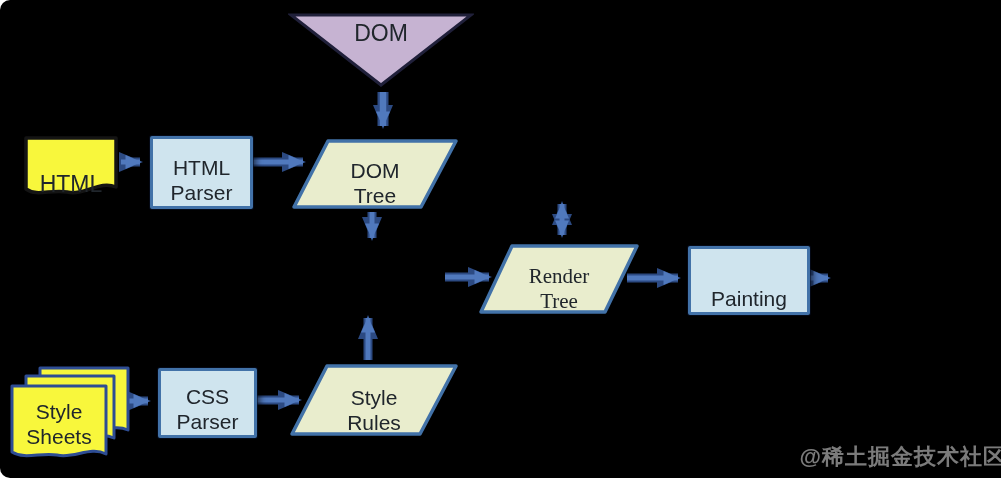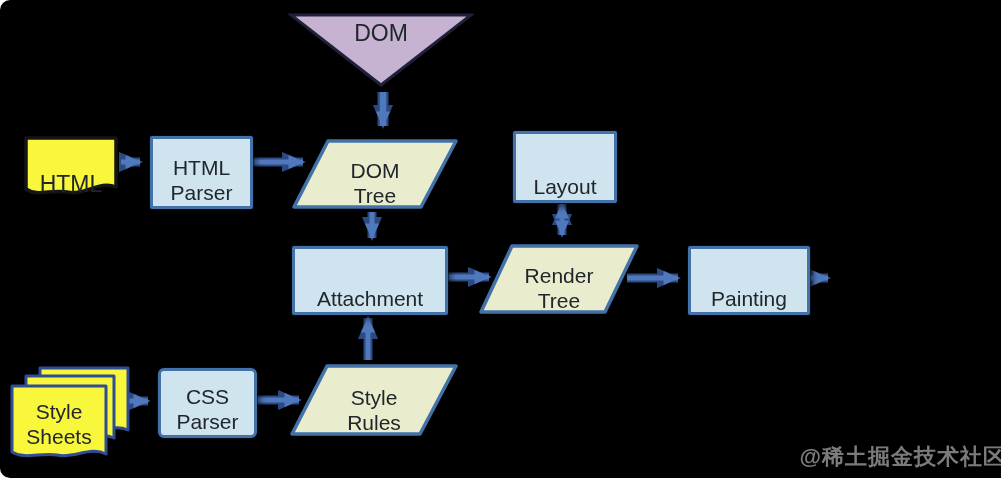--- a/index.html
+++ b/index.html
@@ -33,27 +33,27 @@
     box-shadow:0 0 0 1px rgba(8,16,40,.55), 3px 4px 6px rgba(0,0,0,.6);
   }
   #n-dom        {left:288px;top:13px;width:186px;height:74px;align-items:flex-start;}
   #n-dom .node-label{padding-top:7px;font-size:23px;}
   #n-html       {left:24px;top:136px;width:94px;height:70px;}
   #n-html .node-label{font-size:23px;padding-bottom:8px;}
   #n-html-parser{left:150px;top:136px;width:97px;height:67px;}
   #n-dom-tree   {left:292px;top:139px;width:166px;height:70px;}
   #n-layout     {left:513px;top:131px;width:98px;height:66px;}
   #n-attachment {left:292px;top:246px;width:150px;height:63px;}
-  #n-render-tree{left:479px;top:244px;width:160px;height:70px;}
+  #n-render-tree{left:479px;top:244px;width:160px;height:70px;font-family:Liberation Serif, serif;}
   #n-painting   {left:688px;top:246px;width:116px;height:63px;}
   #n-display    {left:836px;top:246px;width:151px;height:64px;}
   #n-display .node-label{padding-left:14px;font-size:22px;}
   #n-style-sheets{left:10px;top:366px;width:124px;height:100px;align-items:flex-start;justify-content:flex-start;}
   #n-style-sheets .node-label{position:absolute;left:2px;top:26px;width:94px;height:66px;display:flex;align-items:center;justify-content:center;}
-  #n-css-parser {left:158px;top:368px;width:93px;height:64px;border-radius:6px;}
+  #n-css-parser {left:158px;top:368px;width:93px;height:64px;}
   #n-style-rules{left:290px;top:364px;width:168px;height:72px;}
   
   #watermark{
     position:absolute;right:10px;bottom:6px;z-index:5;
     font-size:22px;letter-spacing:1px;
     color:rgba(205,205,205,.6);
     text-shadow:1px 1px 1px rgba(0,0,0,.85);
     font-weight:bold;
   }
 </style>
@@ -138,27 +138,21 @@
   </div>
 
   <div class="node" id="n-dom-tree">
     <svg width="166" height="70" viewBox="0 0 166 70">
       <polygon points="36,2 164,2 129,68 2,68" fill="#e9edcd" stroke="#4272a8" stroke-width="3.5" stroke-linejoin="round"></polygon>
     </svg>
     <div class="node-label">DOM
 Tree</div>
   </div>
 
-  <div class="node process" id="n-layout">
-    <div class="node-label">Layout</div>
-  </div>
 
-  <div class="node process" id="n-attachment">
-    <div class="node-label">Attachment</div>
-  </div>
 
   <div class="node" id="n-render-tree">
     <svg width="160" height="70" viewBox="0 0 160 70">
       <polygon points="33,2 158,2 126,68 2,68" fill="#e9edcd" stroke="#4272a8" stroke-width="3.5" stroke-linejoin="round"></polygon>
     </svg>
     <div class="node-label">Render
 Tree</div>
   </div>
 
   <div class="node process" id="n-painting">

